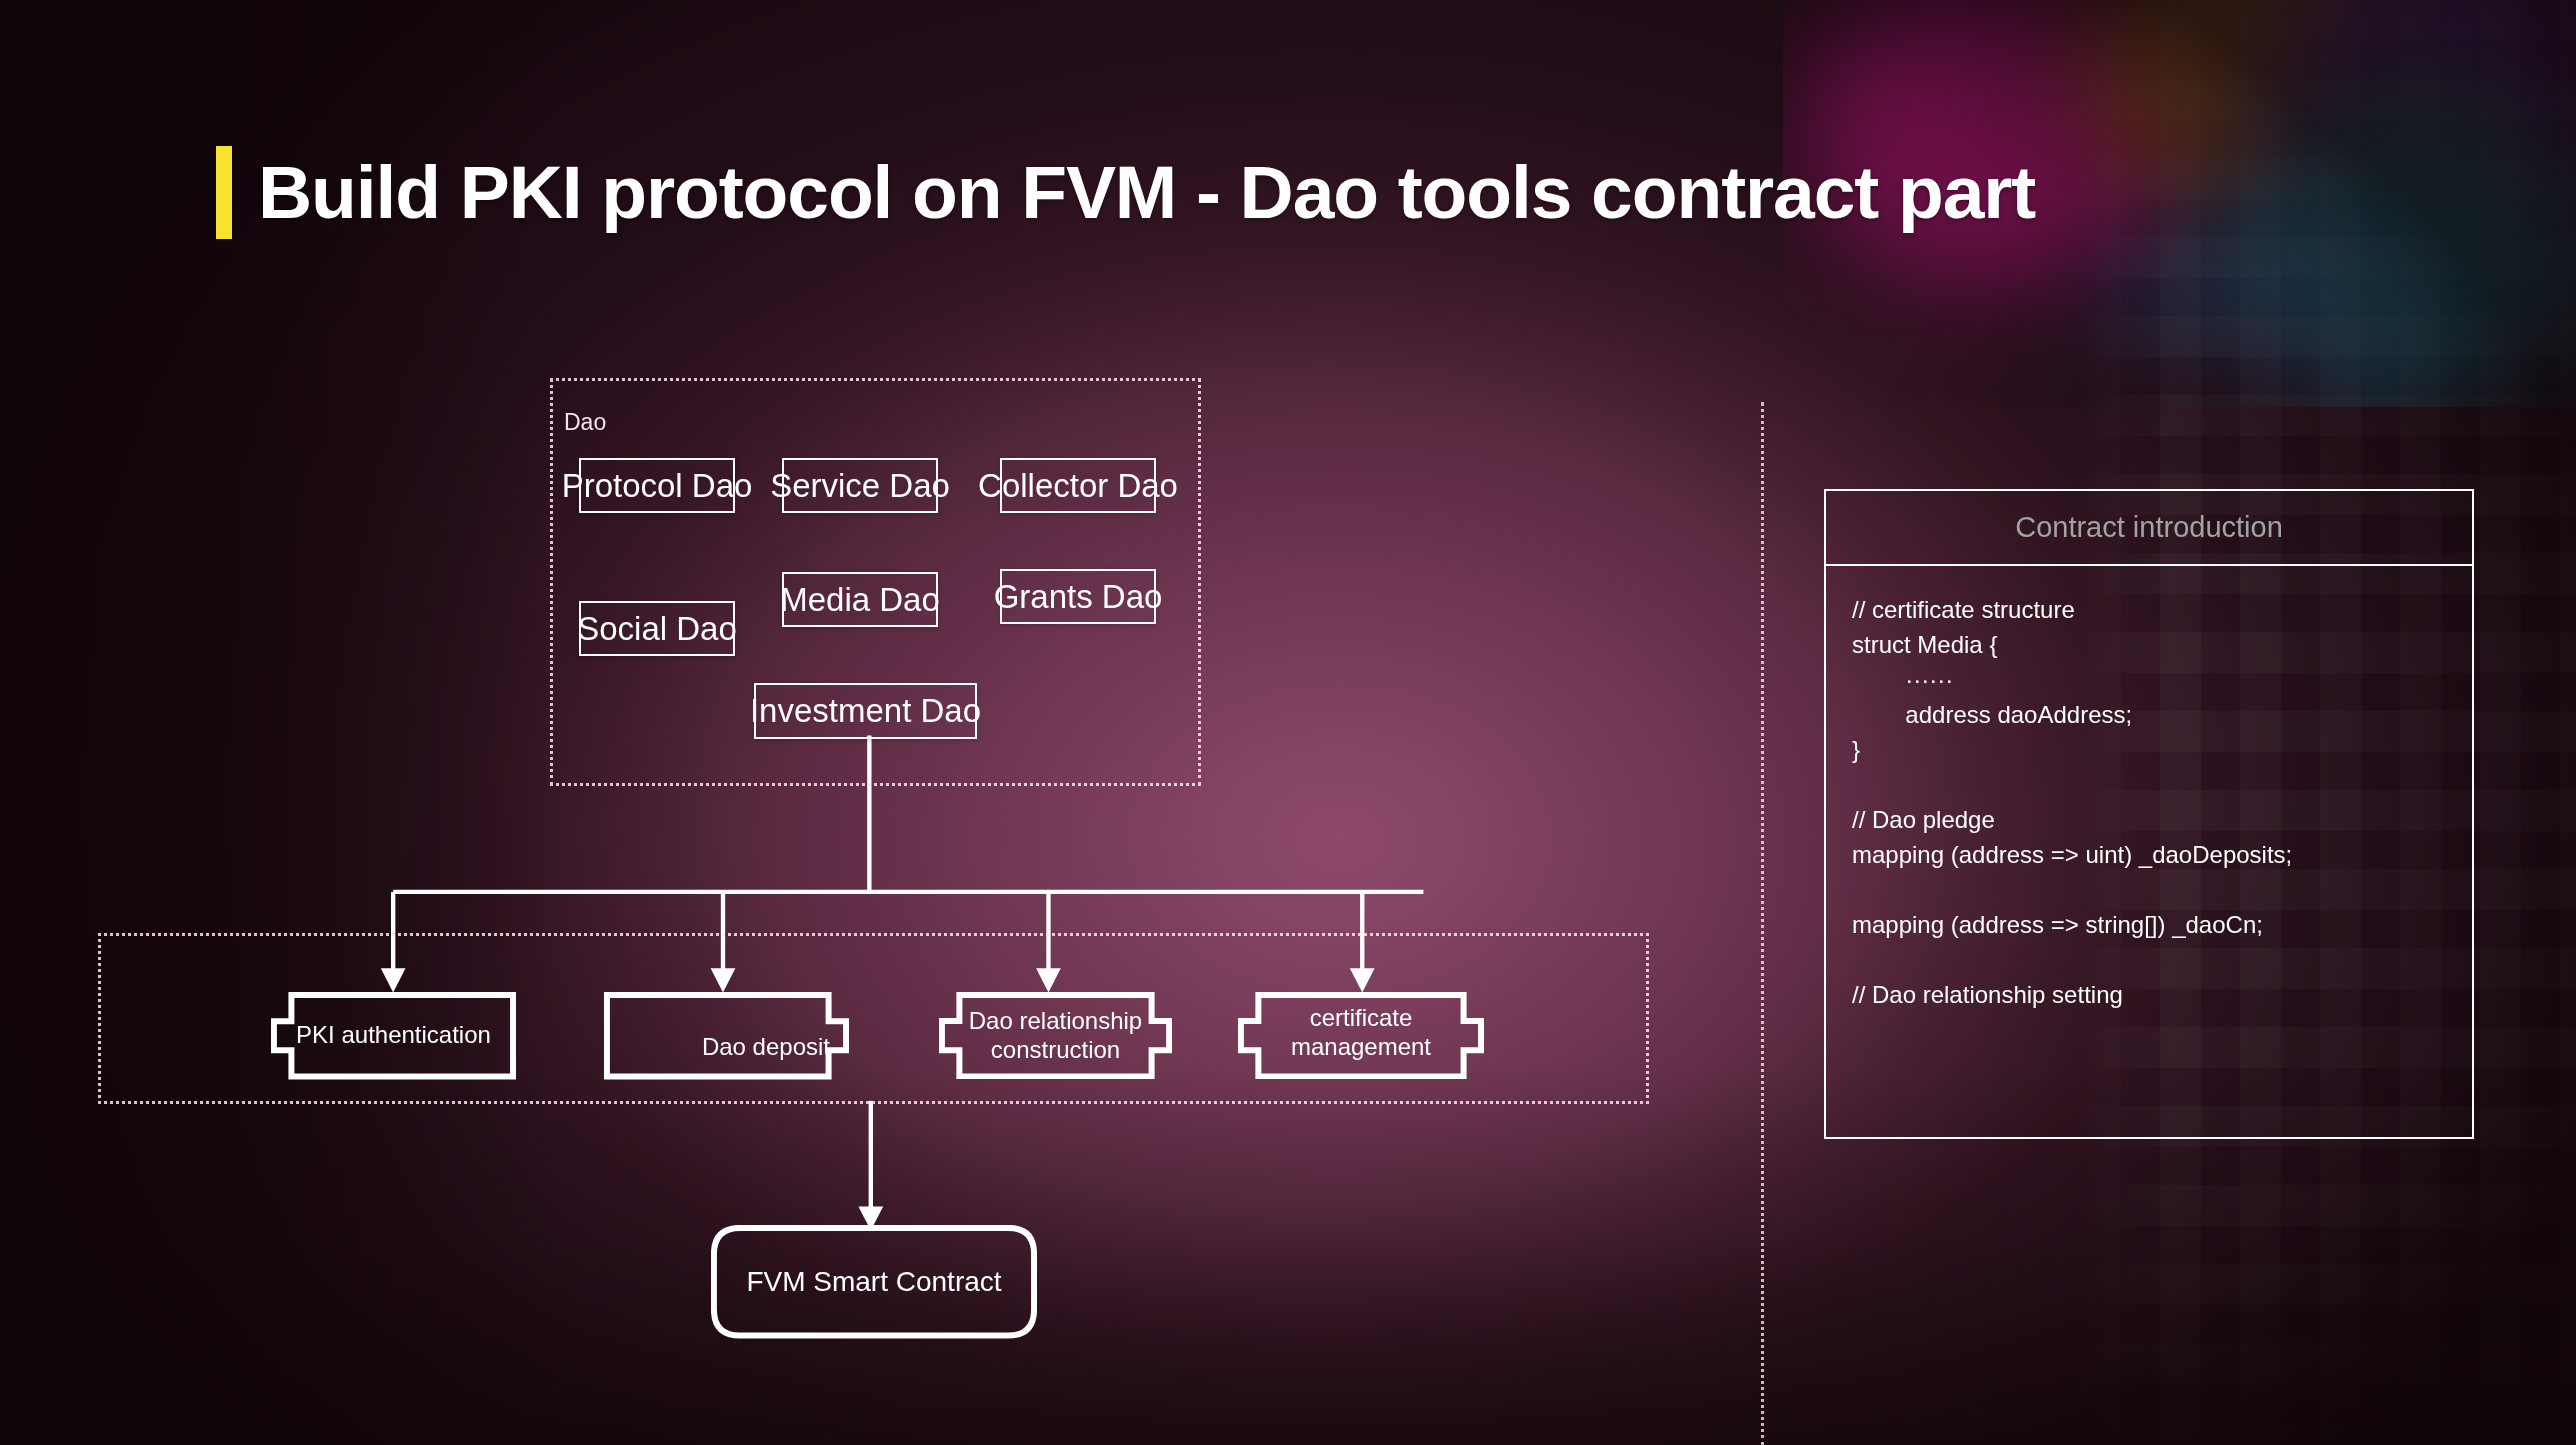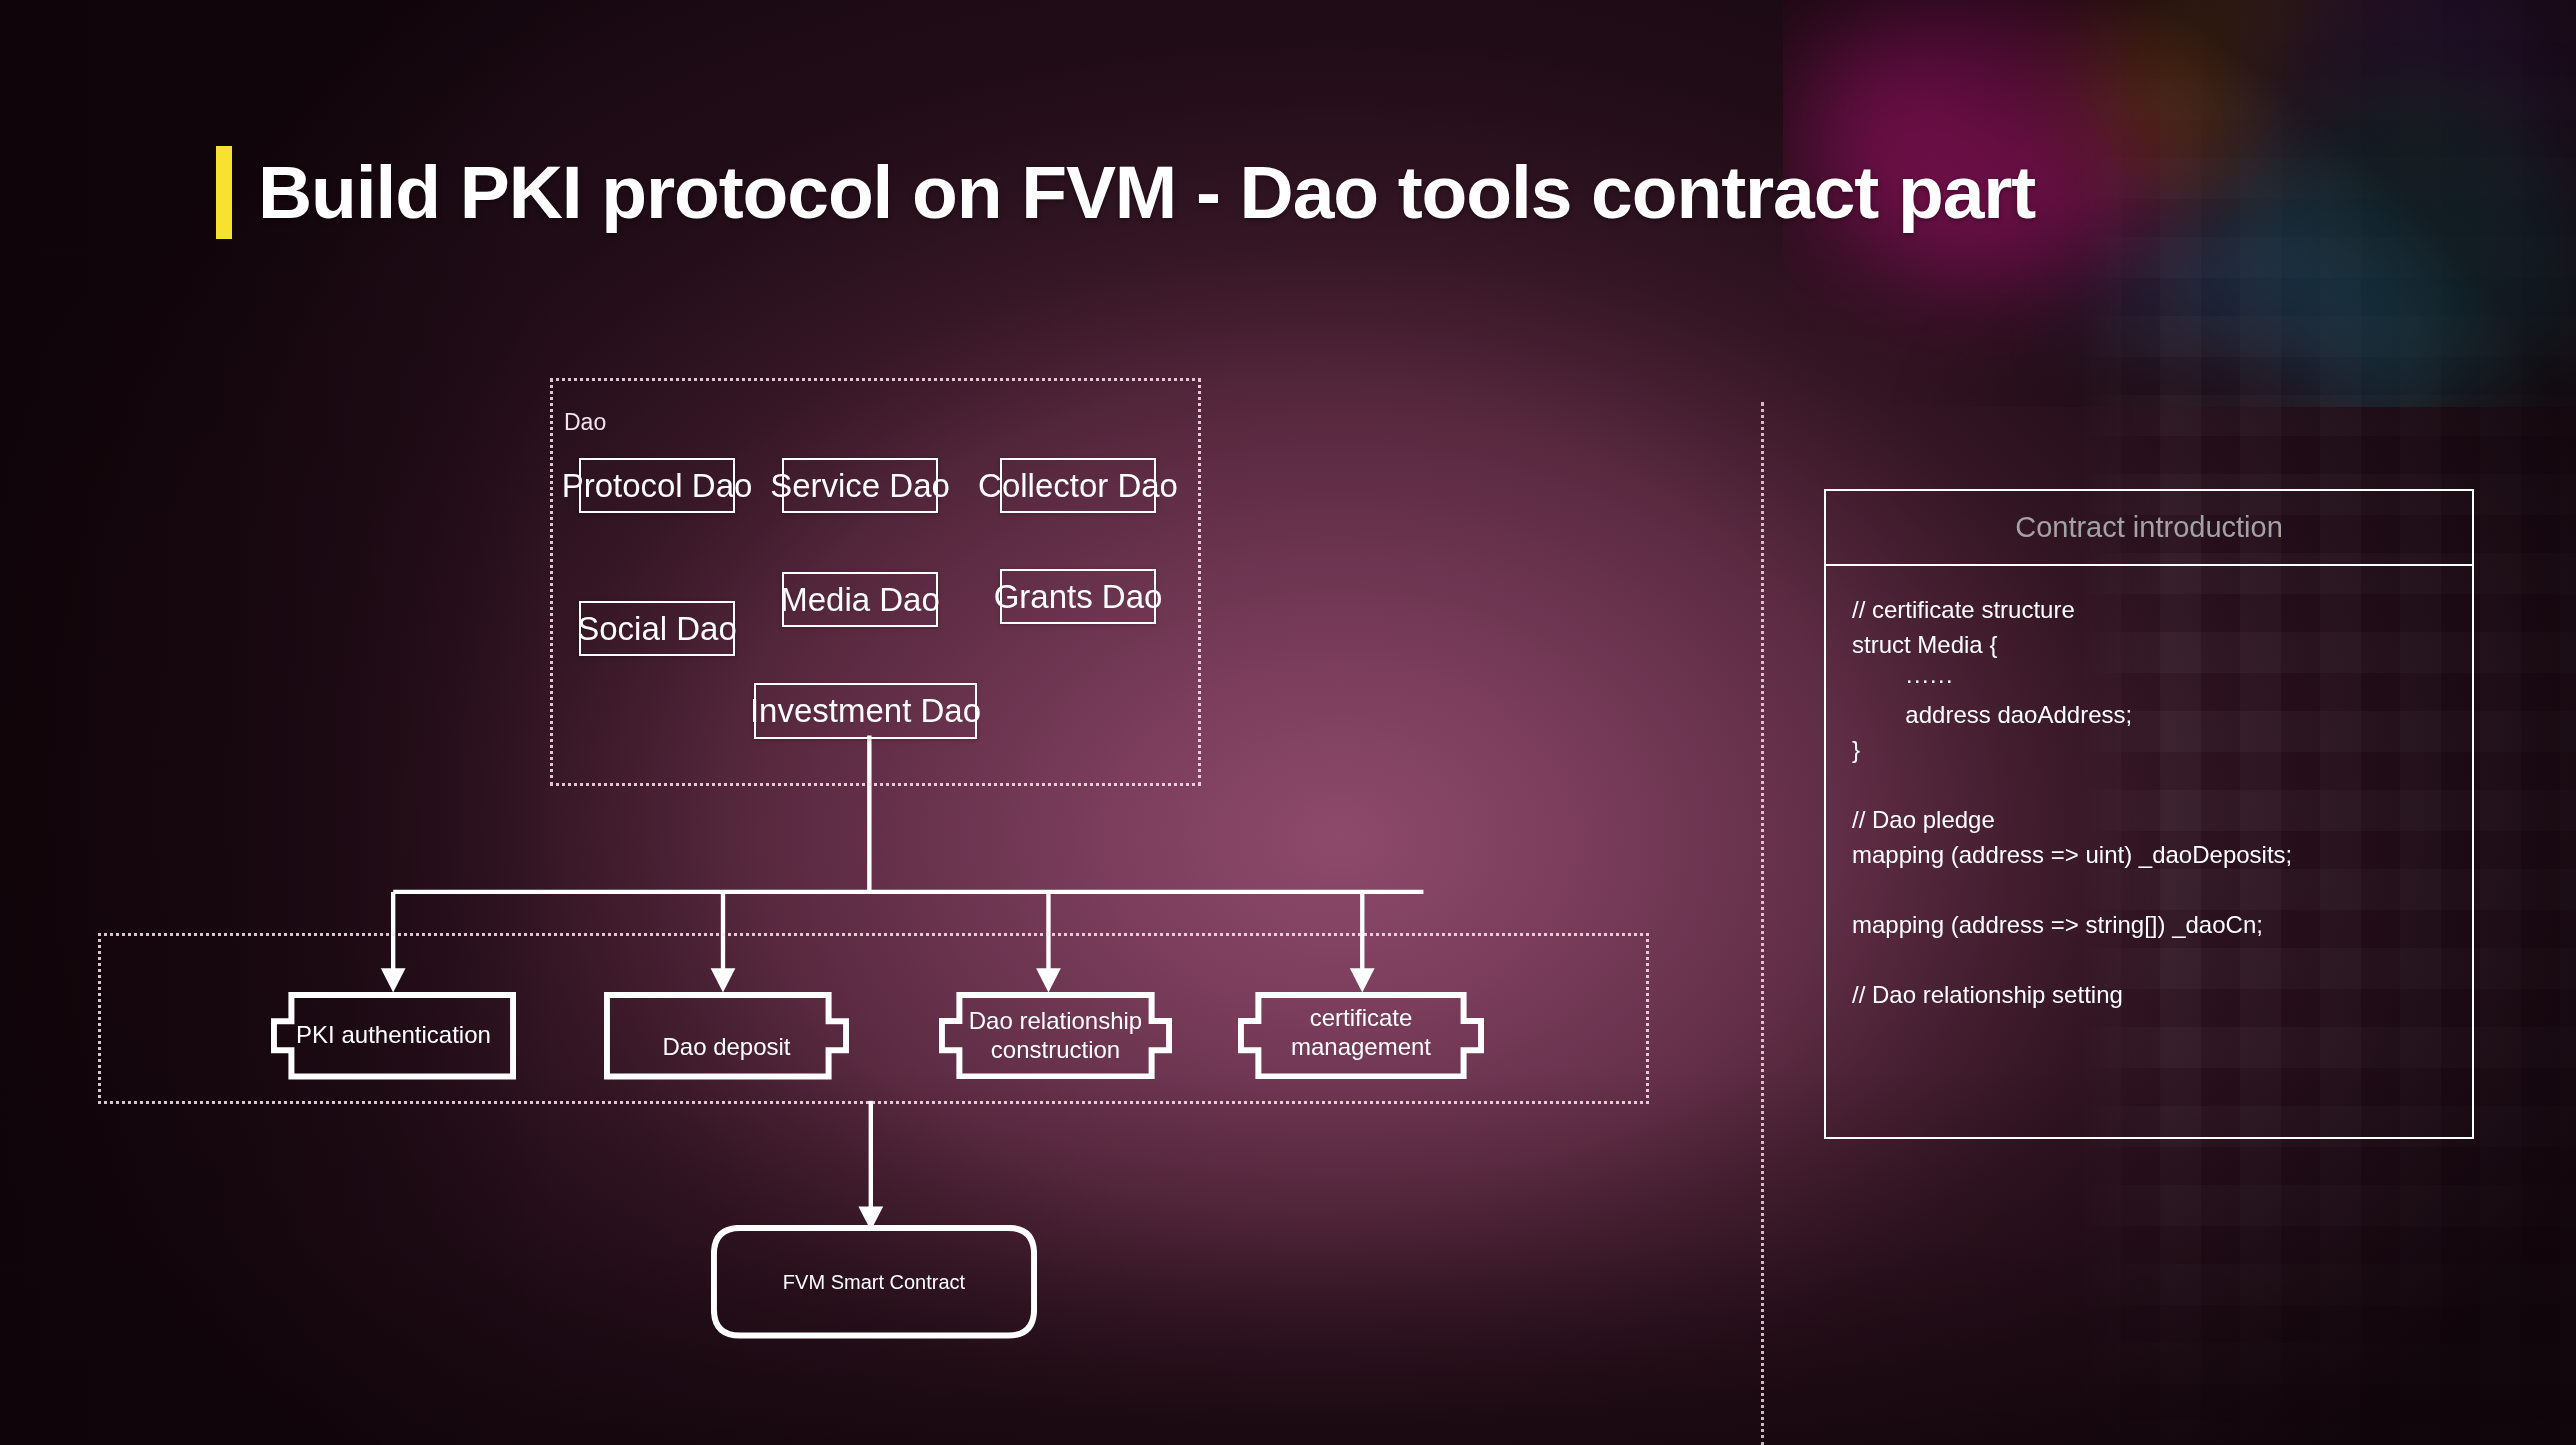--- a/index.html
+++ b/index.html
@@ -104,21 +104,21 @@
     display:flex;align-items:center;justify-content:center;
     text-align:center;color:#ffffff;font-size:24px;line-height:1.18;
   }
   .proc .shape{position:absolute;inset:0;}
   .proc .lbl{position:relative;z-index:2;padding:0 19px;}
 
   
   .fvm{
     position:absolute;left:711px;top:1225px;width:326px;height:114px;
     display:flex;align-items:center;justify-content:center;
-    color:#ffffff;font-size:20px;
+    color:#ffffff;font-size:28px;
   }
   .fvm .shape{position:absolute;inset:0;}
   .fvm .lbl{position:relative;z-index:2;}
 
   
   .divider{
     position:absolute;left:1761px;top:402px;width:0;height:1044px;
     border-left:3.6px dotted rgba(255,225,238,.8);
   }
 
@@ -216,21 +216,21 @@
 
   <div class="proc-group"></div>
 
   <div class="proc" style="left:271px;top:992px;width:245px;height:87px;">
     <svg class="shape" viewBox="0 0 336 120" preserveAspectRatio="none">
       <path d="M28,4 H332 V116 H28 V80 H4 V40 H28 Z" fill="none" stroke="#ffffff" stroke-width="6" vector-effect="non-scaling-stroke"></path>
     </svg>
     <span class="lbl">PKI authentication</span>
   </div>
 
-  <div class="proc" style="left:604px;top:992px;width:245px;height:110px;">
+  <div class="proc" style="left:604px;top:992px;width:245px;height:110px;justify-content:flex-end;">
     <svg class="shape" viewBox="0 0 336 120" preserveAspectRatio="none">
       <path d="M4,4 H308 V40 H332 V80 H308 V116 H4 Z" fill="none" stroke="#ffffff" stroke-width="6" vector-effect="non-scaling-stroke"></path>
     </svg>
     <span class="lbl">Dao deposit</span>
   </div>
 
   <div class="proc" style="left:939px;top:992px;width:233px;height:87px;white-space:pre-line;">
     <svg class="shape" viewBox="0 0 320 120" preserveAspectRatio="none">
       <path d="M28,4 H292 V40 H316 V80 H292 V116 H28 V80 H4 V40 H28 Z" fill="none" stroke="#ffffff" stroke-width="6" vector-effect="non-scaling-stroke"></path>
     </svg>

